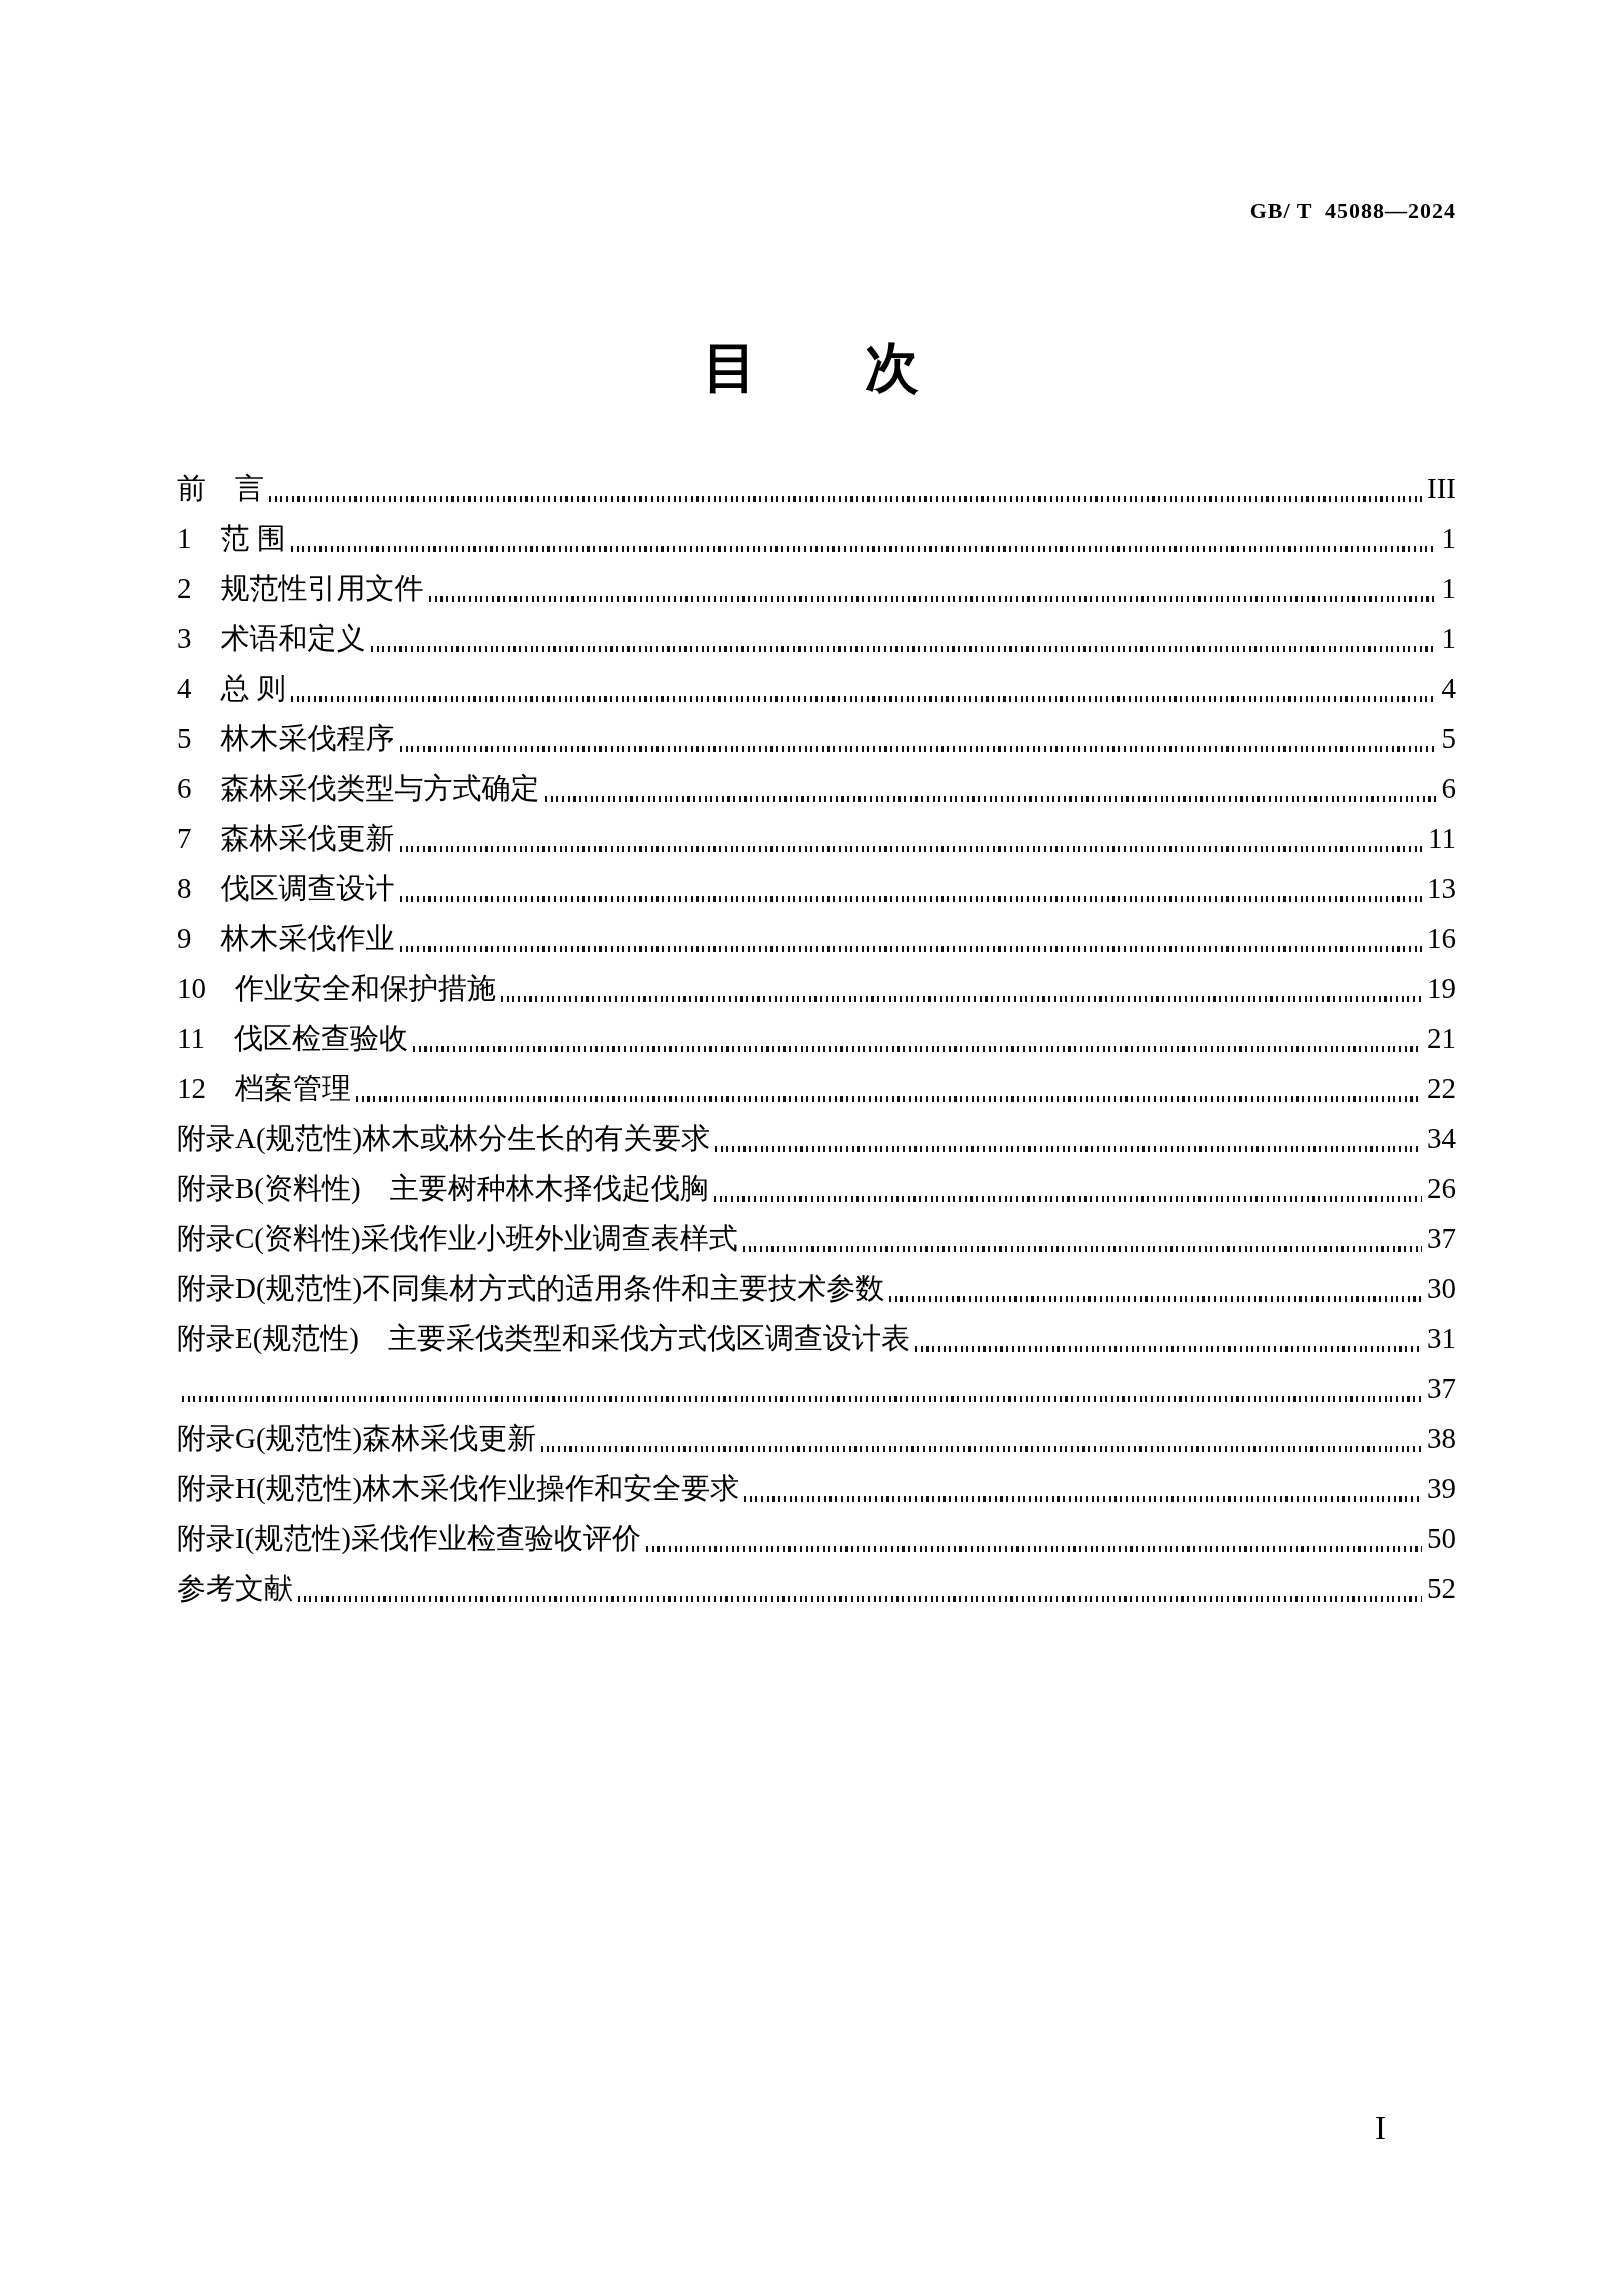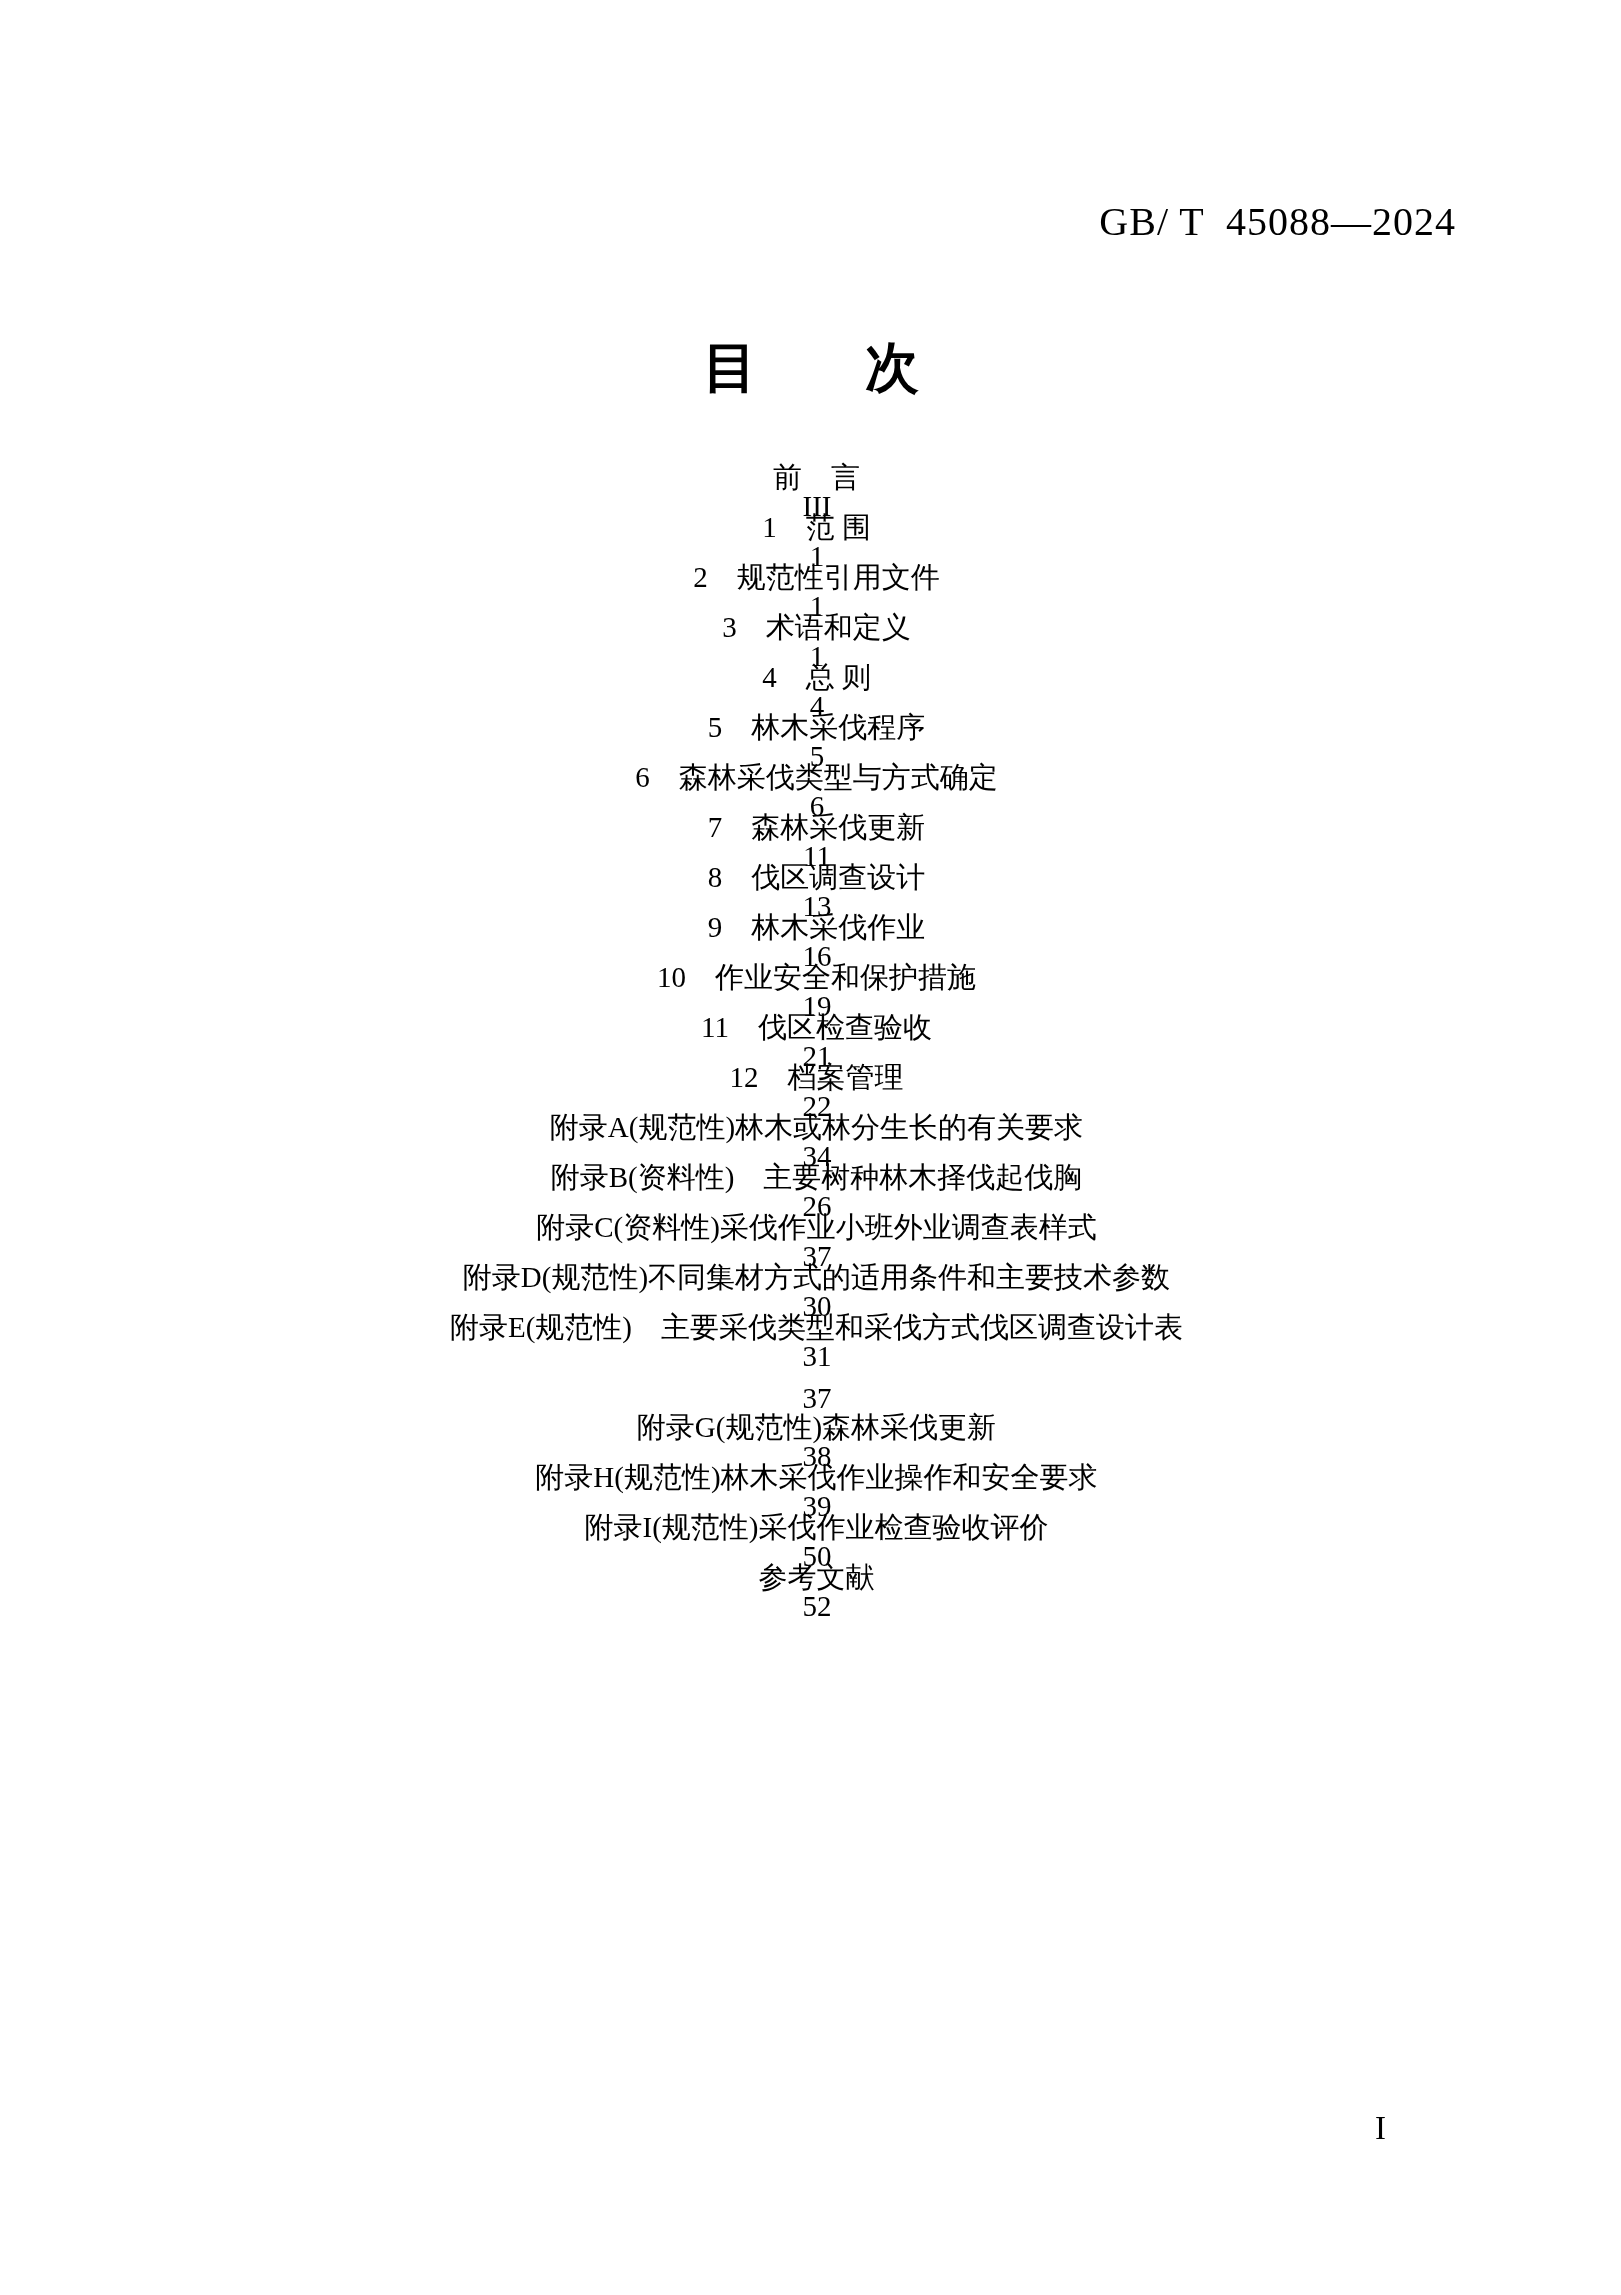--- a/index.html
+++ b/index.html
@@ -10,22 +10,22 @@
     background: #ffffff;
     margin: 0 auto;
     font-family: "Liberation Serif", "DejaVu Serif", serif;
     color: #000000;
     overflow: hidden;
   }
   .doc-code {
     position: absolute;
     top: 198px;
     right: 166px;
-    font-size: 40px;
-    font-weight: normal;
+    font-size: 22px;
+    font-weight: bold;
     letter-spacing: 1px;
     white-space: pre;
   }
   .doc-title {
     position: absolute;
     top: 332px;
     left: 0;
     width: 100%;
     text-align: center;
     font-size: 54px;
@@ -37,21 +37,20 @@
     left: 177px;
     top: 463px;
     width: 1279px;
   }
   .toc-row {
     display: flex;
     align-items: center;
     height: 50px;
     font-size: 29px;
     line-height: 1;
-    flex-direction: column;
   }
   .toc-label {
     flex: 0 0 auto;
     white-space: pre;
   }
   .toc-dots {
     flex: 1 1 auto;
     height: 5.2px;
     align-self: center;
     transform: translateY(11px);

